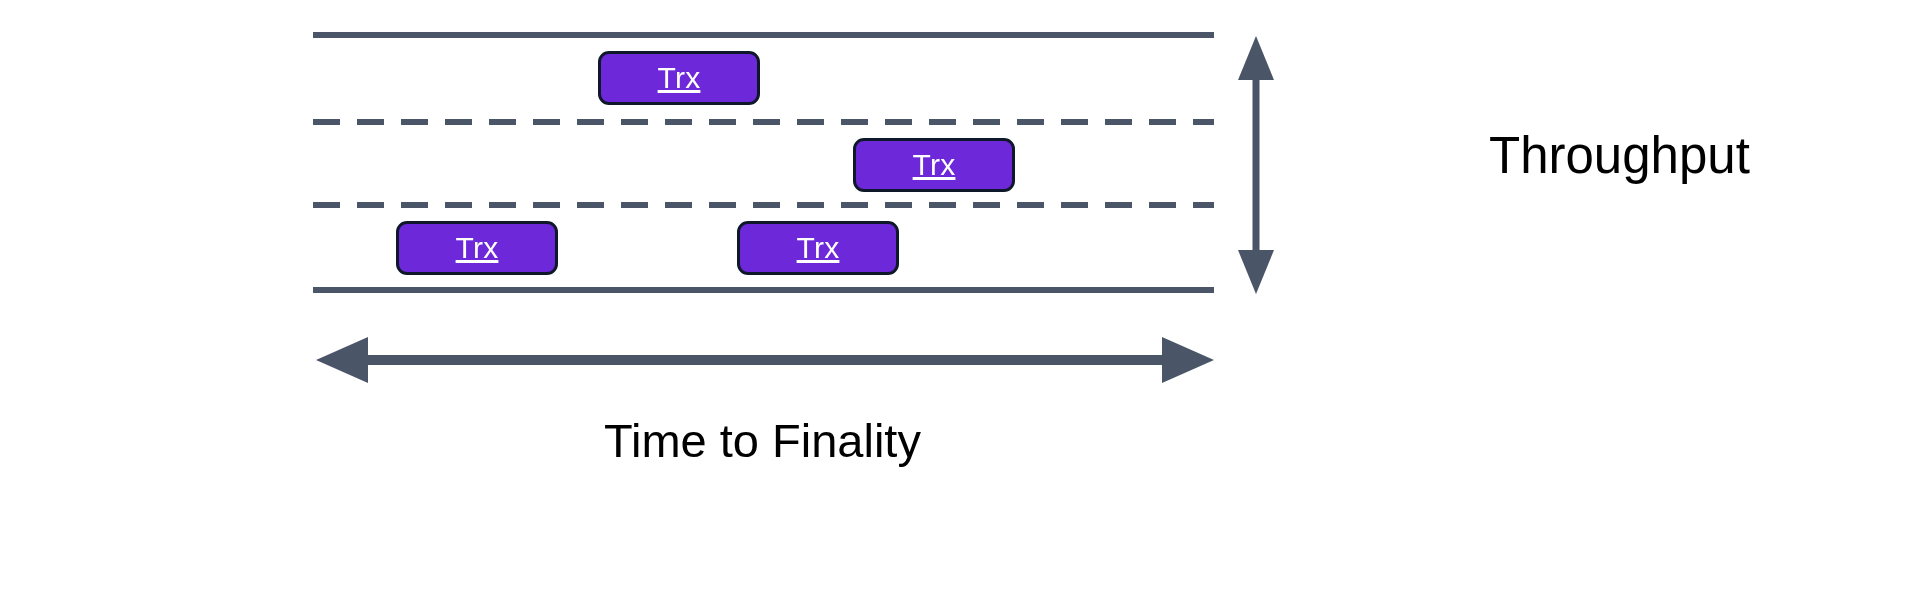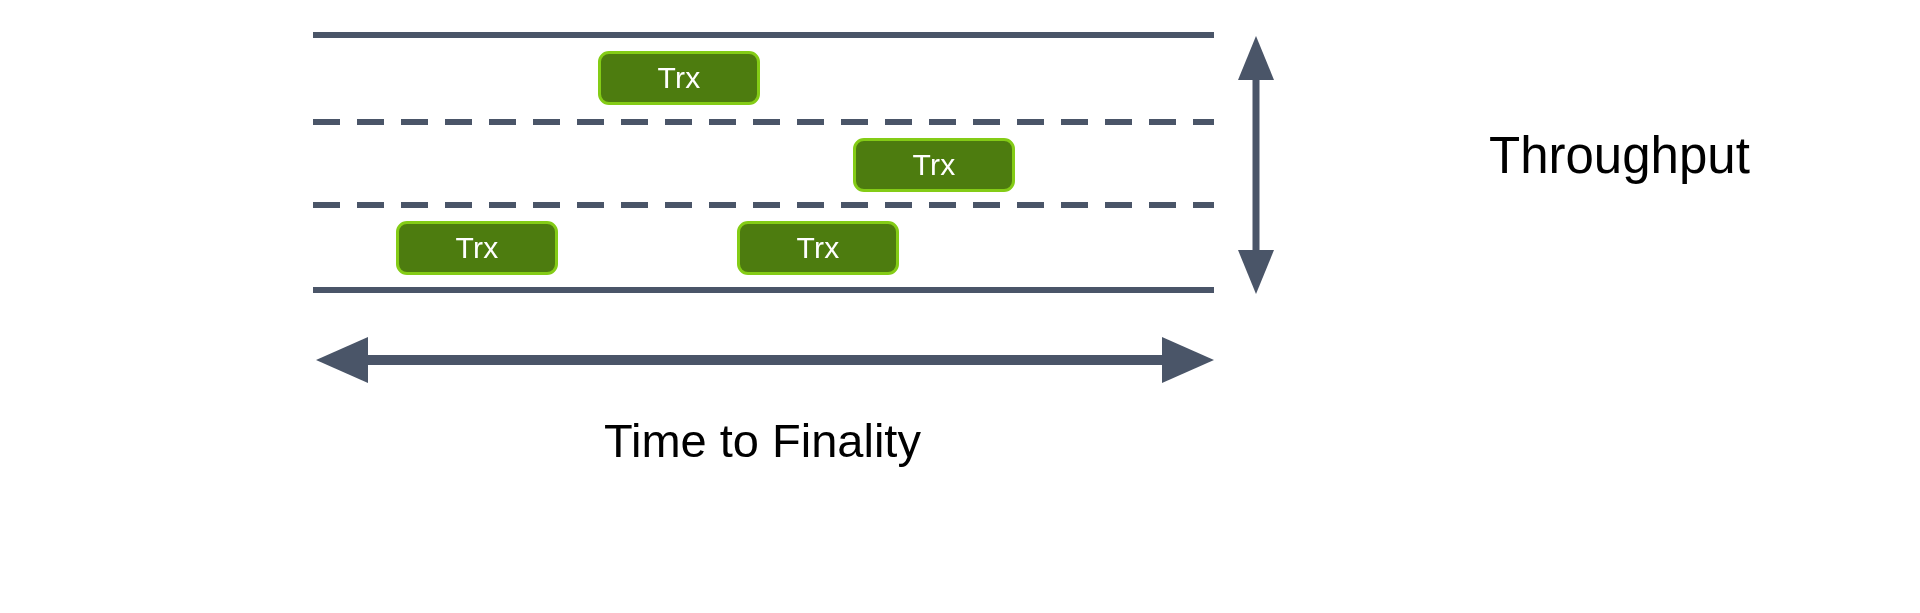--- a/index.html
+++ b/index.html
@@ -23,33 +23,34 @@
     position: absolute;
     left: 0;
     top: 0;
     width: 1920px;
     height: 613px;
     display: block;
   }
   .trx-box {
     position: absolute;
     box-sizing: border-box;
-    background: #4d7c0f;
-    border: 3px solid #84cc16;
+    background: #6d28d9;
+    border: 3px solid #0f172a;
     border-radius: 11px;
     display: flex;
     align-items: center;
     justify-content: center;
     color: #ffffff;
     font-family: "Liberation Sans", sans-serif;
     font-size: 30px;
     font-weight: 400;
     line-height: 1;
     letter-spacing: 0.2px;
     user-select: none;
+    text-decoration: underline;
   }
   .axis-label {
     position: absolute;
     color: #000000;
     font-family: "Liberation Sans", sans-serif;
     font-weight: 400;
     line-height: 1;
     white-space: nowrap;
     user-select: none;
   }

